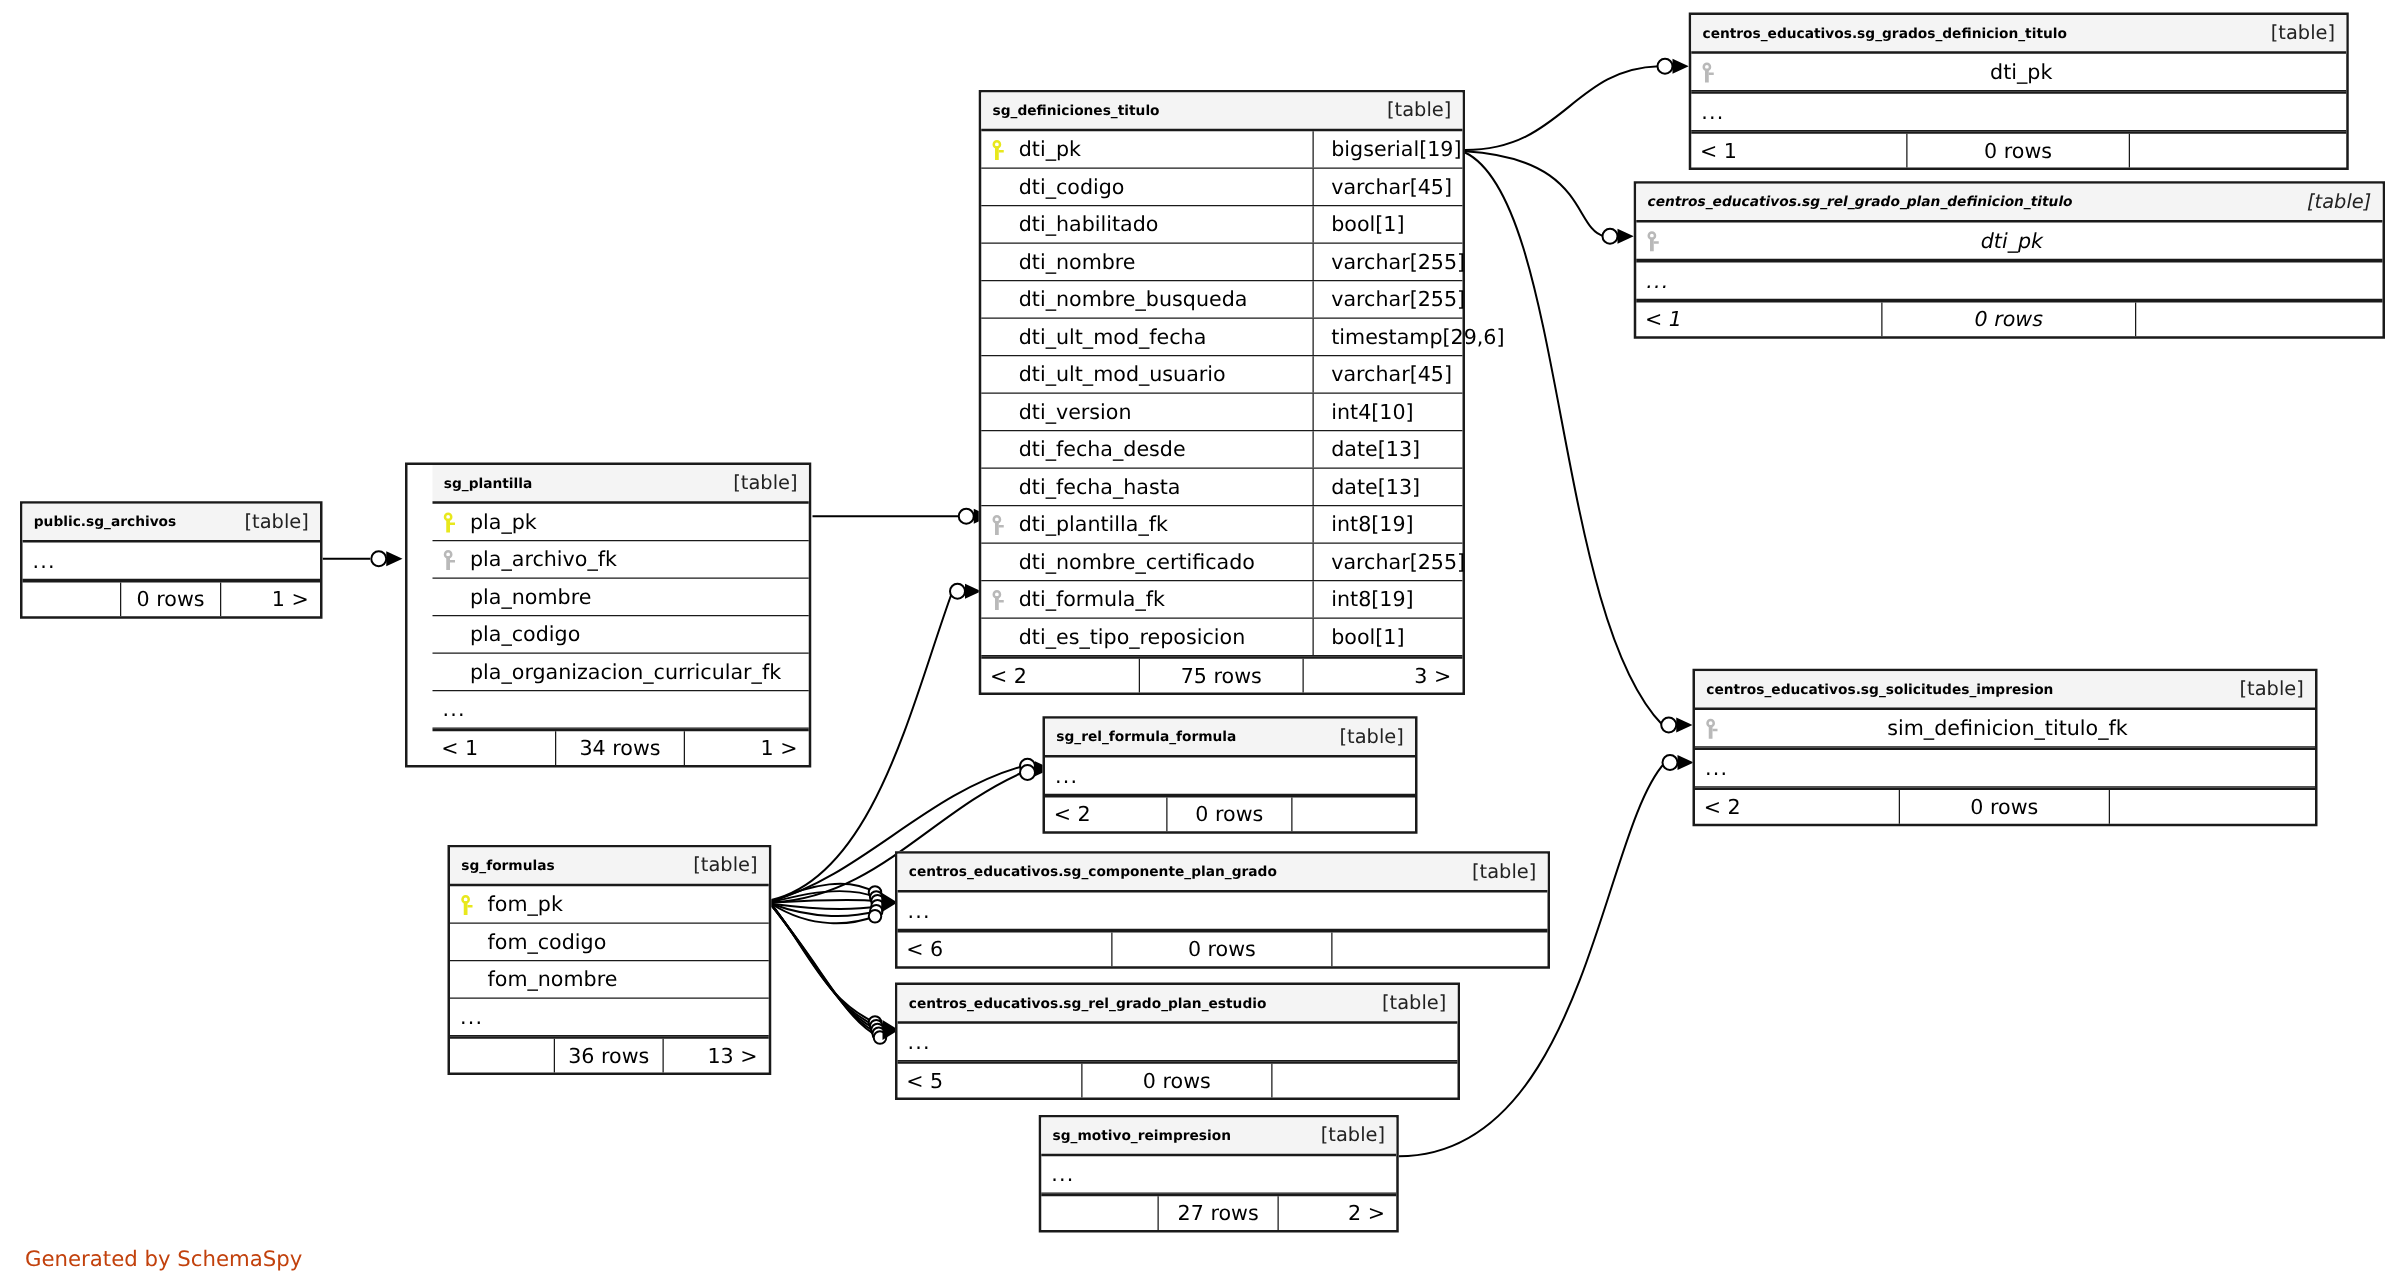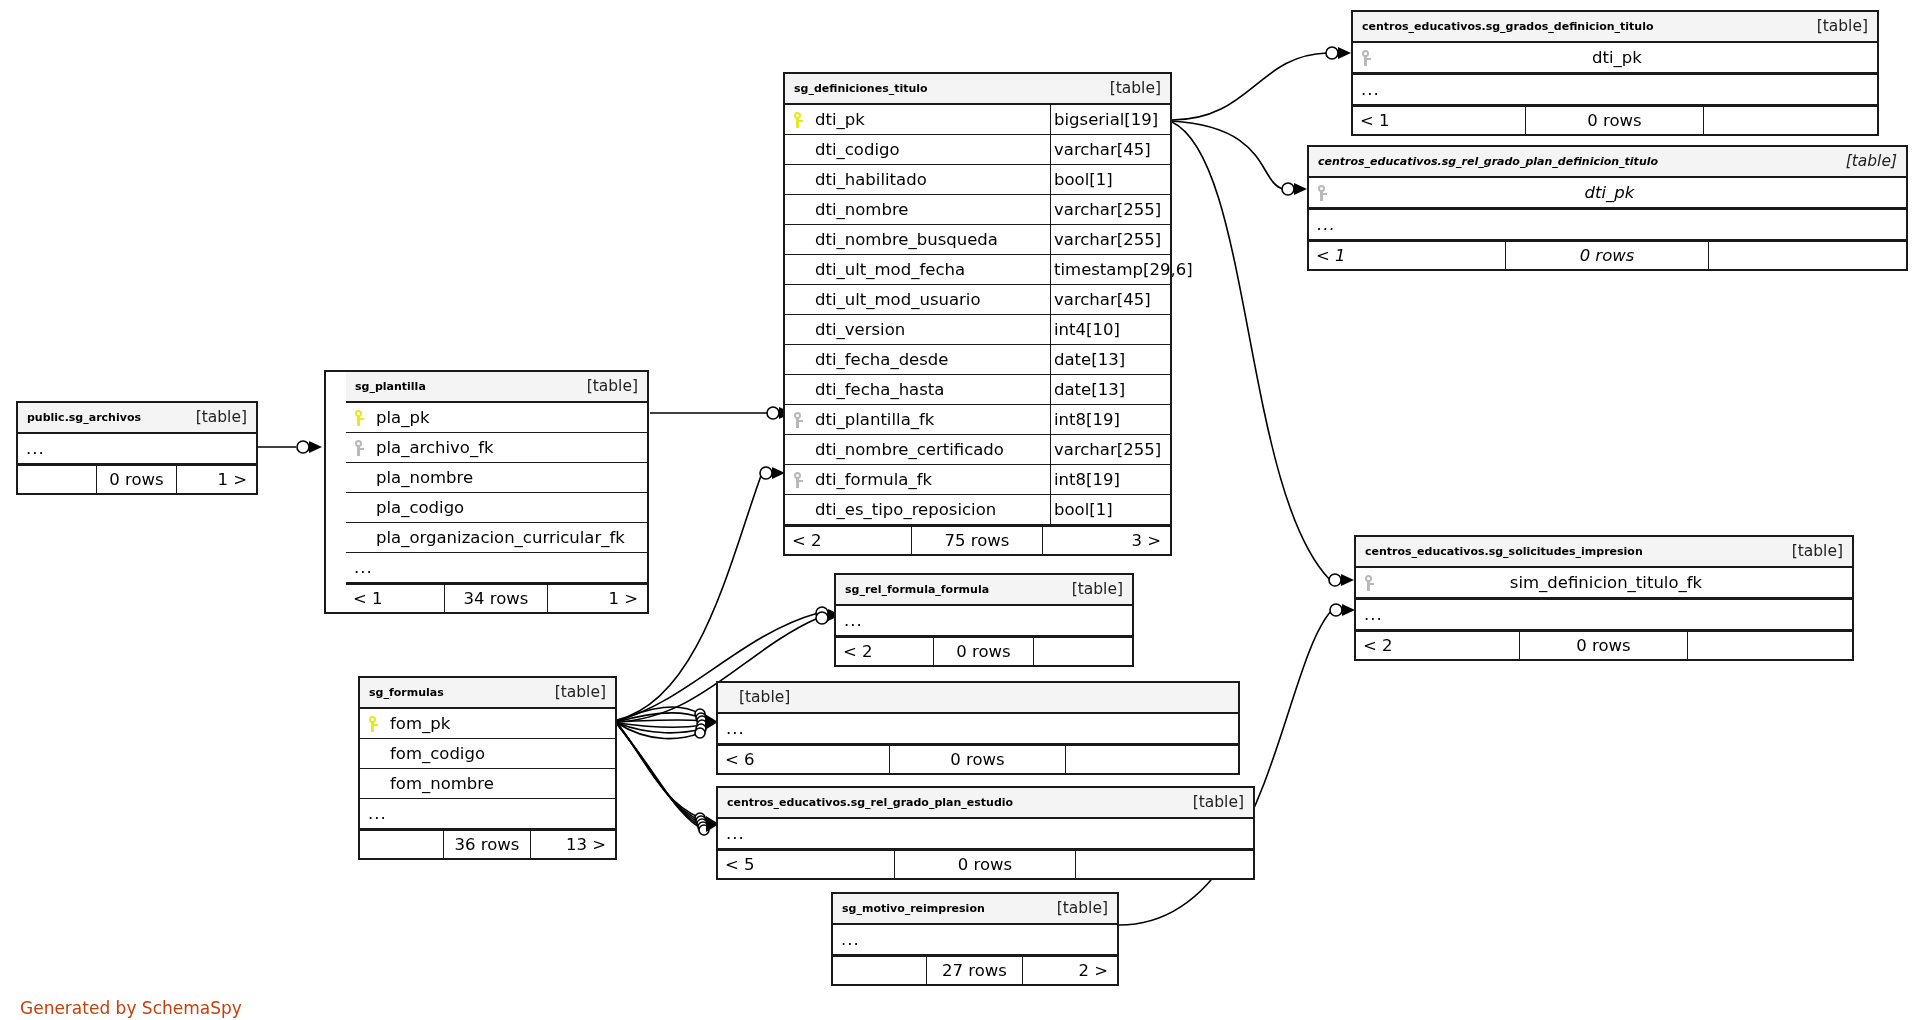--- a/index.html
+++ b/index.html
@@ -33,21 +33,21 @@
     display:flex;align-items:center;
     height:30px;box-sizing:border-box;
     border-bottom:1px solid #1a1a1a;
     position:relative;
   }
   .row:last-child{border-bottom:none;}
   .row .kcell{width:26px;min-width:26px;display:flex;align-items:center;justify-content:center;}
   .row .cname{flex:1;padding-left:4px;white-space:nowrap;font-size:16.5px;}
   .row .ctype{
     width:120px;min-width:120px;border-left:1px solid #1a1a1a;
-    padding-left:3px;white-space:nowrap;font-size:16.5px;
+    padding-left:14px;white-space:nowrap;font-size:16.5px;
     height:100%;display:flex;align-items:center;box-sizing:border-box;
   }
   .row.centered .cname{text-align:center;padding-right:26px;}
   .row.ellipsis{padding-left:8px;font-size:16.5px;color:#000;letter-spacing:1px;}
 
   .footrow{
     display:flex;height:29px;box-sizing:border-box;
     border-top:2px solid #1a1a1a;font-size:16.5px;
   }
   .footrow > div{display:flex;align-items:center;box-sizing:border-box;}
@@ -412,31 +412,32 @@
     <div class="row ellipsis">...</div>
     <div class="footrow">
       <div class="f1">&lt; 2</div>
       <div class="f2">0 rows</div>
       <div class="f3"></div>
     </div>
   </div>
 
   <div class="tbl" style="left:716px;top:681px;width:524px;">
     <div class="hdr">
+      <span class="tname">centros_educativos.sg_componente_plan_grado</span>
       <span class="ttag">[table]</span>
     </div>
     <div class="row ellipsis">...</div>
     <div class="footrow">
       <div class="f1">&lt; 6</div>
       <div class="f2">0 rows</div>
       <div class="f3"></div>
     </div>
   </div>
 
-  <div class="tbl" style="left:716px;top:786px;width:539px;">
+  <div class="tbl" style="left:716px;top:786px;width:452px;">
     <div class="hdr">
       <span class="tname">centros_educativos.sg_rel_grado_plan_estudio</span>
       <span class="ttag">[table]</span>
     </div>
     <div class="row ellipsis">...</div>
     <div class="footrow">
       <div class="f1">&lt; 5</div>
       <div class="f2">0 rows</div>
       <div class="f3"></div>
     </div>

